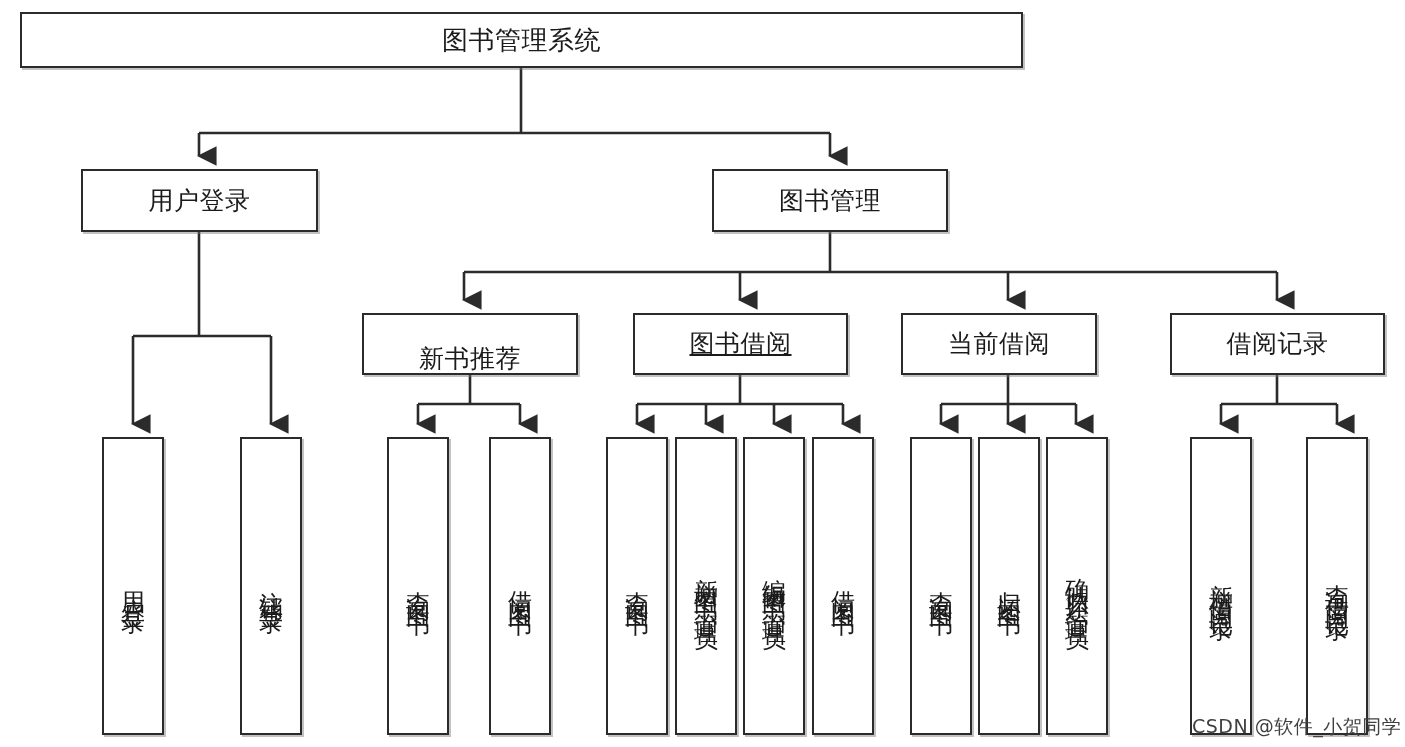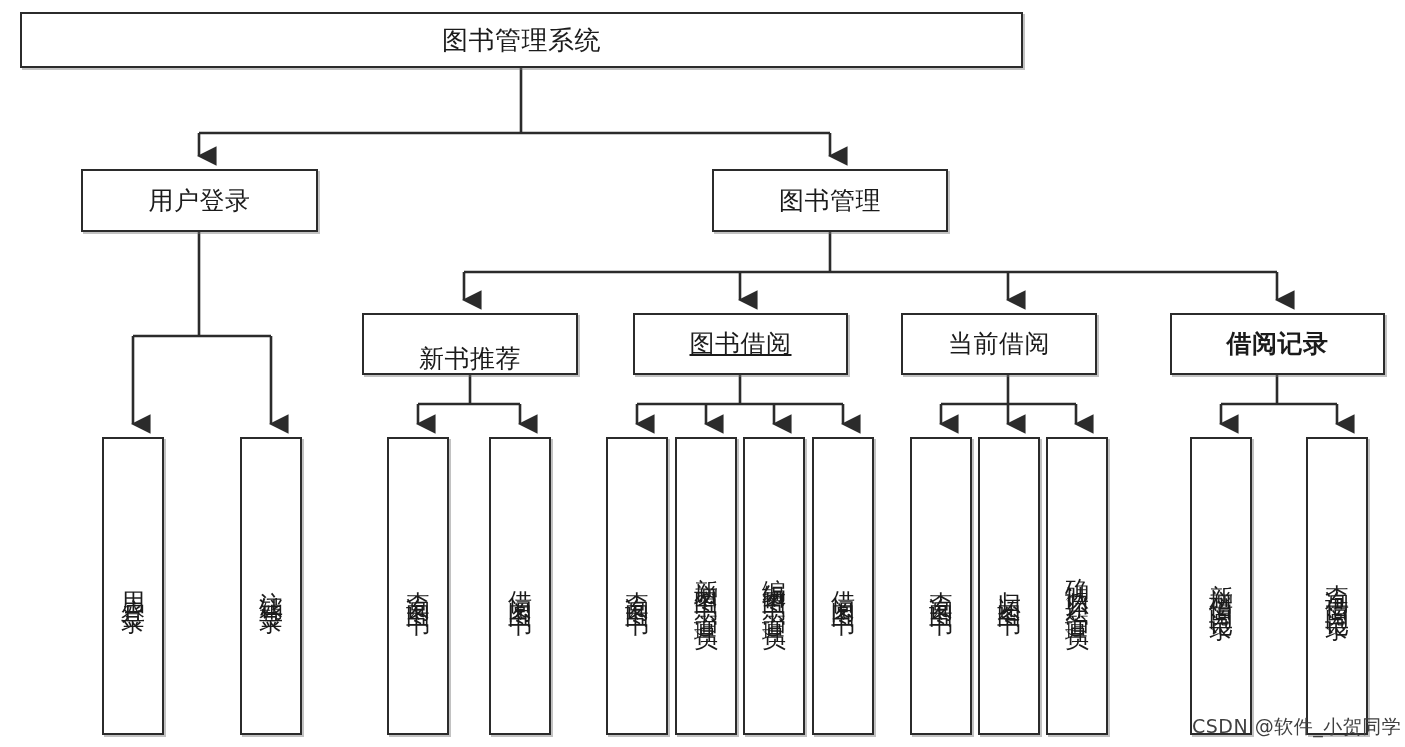--- a/index.html
+++ b/index.html
@@ -153,21 +153,21 @@
   </div>
 
   <div class="node horiz" style="left:633px; top:313px; width:215px; height:62px;text-decoration:underline;">
     <span class="node-label">图书借阅</span>
   </div>
 
   <div class="node horiz" style="left:901px; top:313px; width:196px; height:62px;">
     <span class="node-label">当前借阅</span>
   </div>
 
-  <div class="node horiz" style="left:1170px; top:313px; width:215px; height:62px;font-weight:bold;">
+  <div class="node horiz" style="left:1170px; top:313px; width:215px; height:62px;">
     <span class="node-label">借阅记录</span>
   </div>
 
   <div class="node vert" style="left:102px; top:437px; width:62px; height:298px;">
     <span class="node-label">用户登录</span>
   </div>
 
   <div class="node vert" style="left:240px; top:437px; width:62px; height:298px;">
     <span class="node-label">注销登录</span>
   </div>

